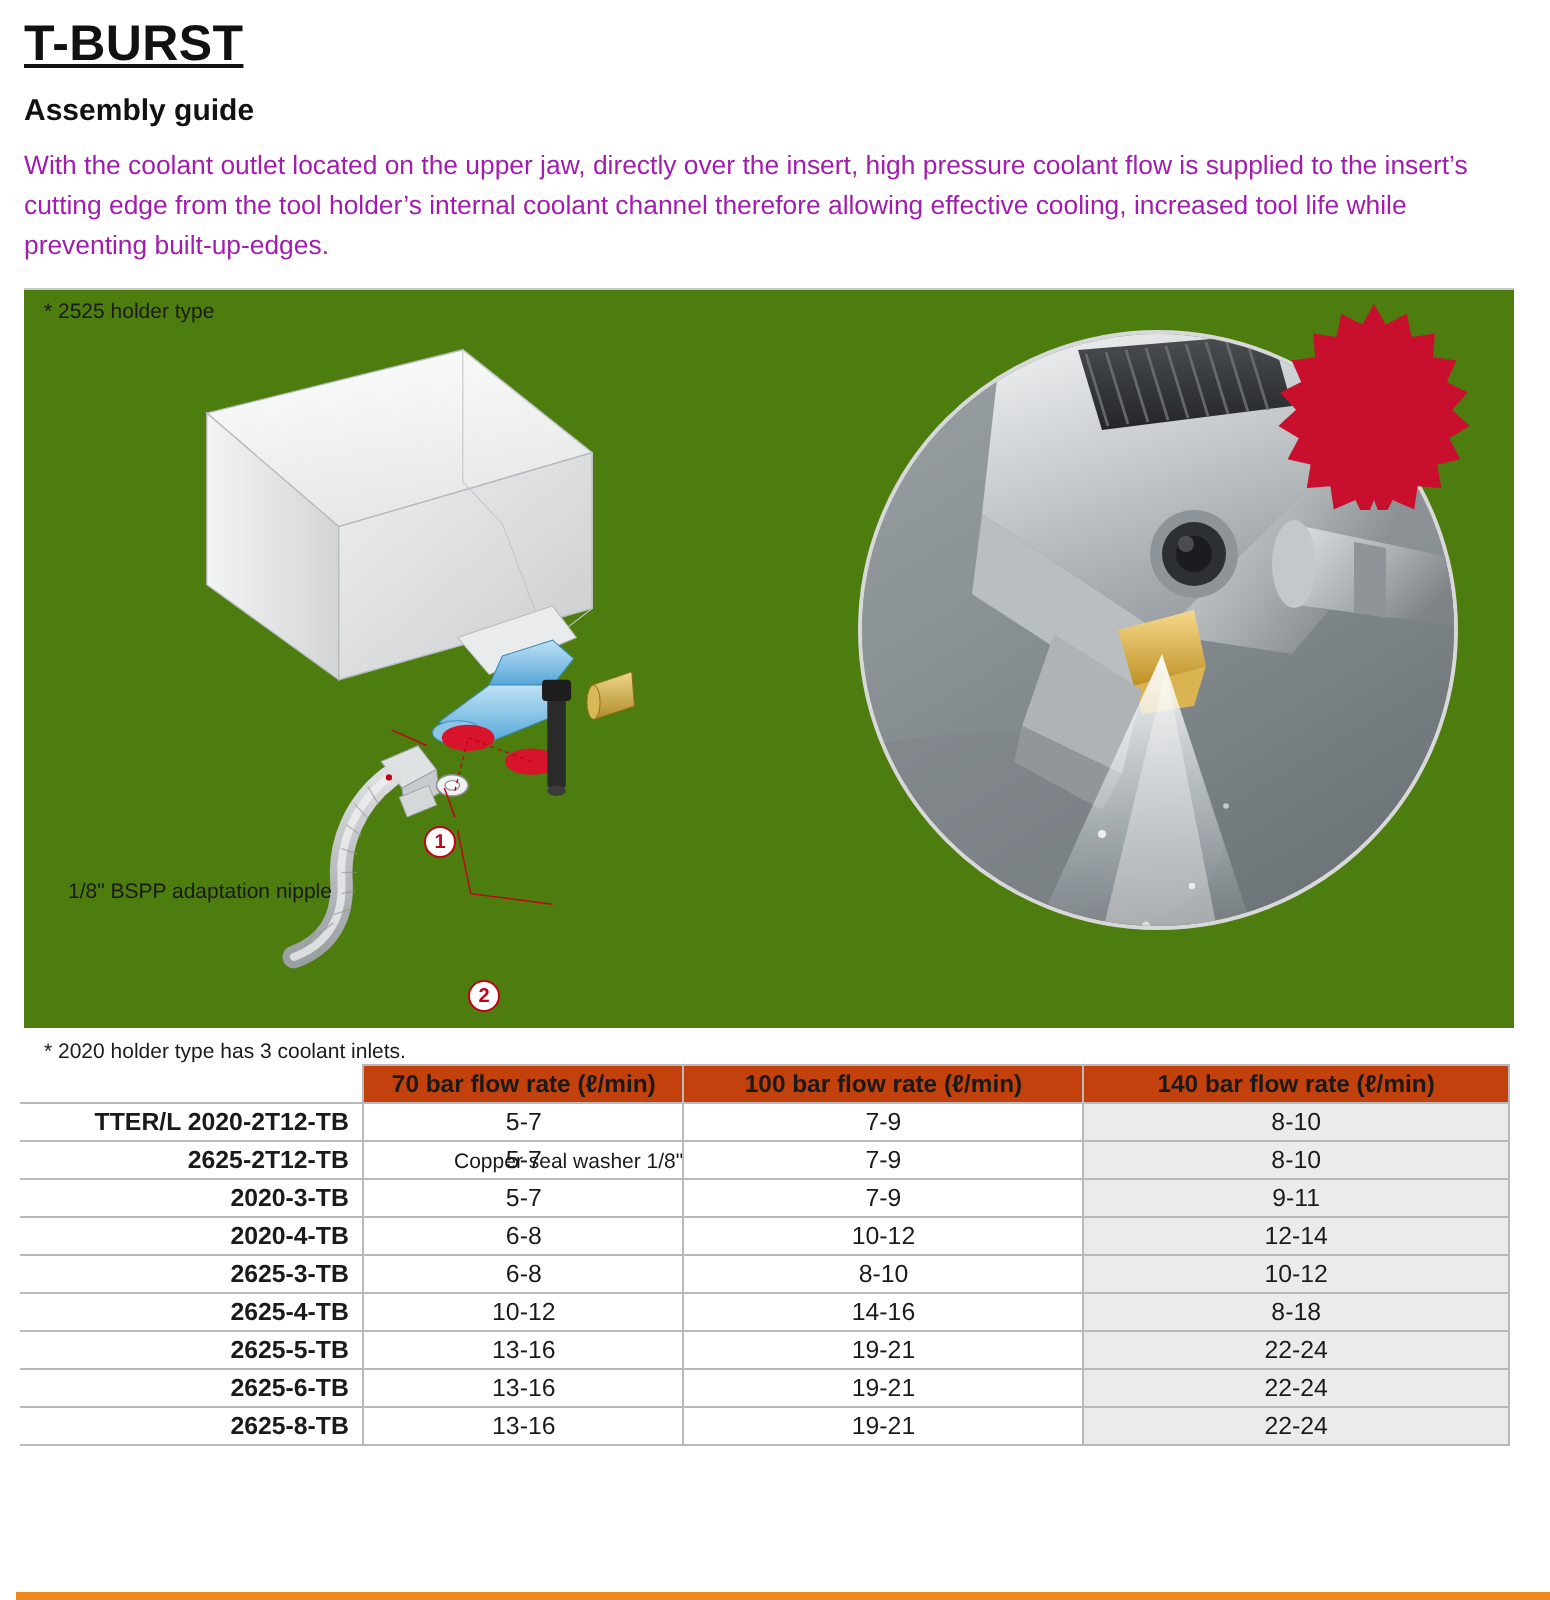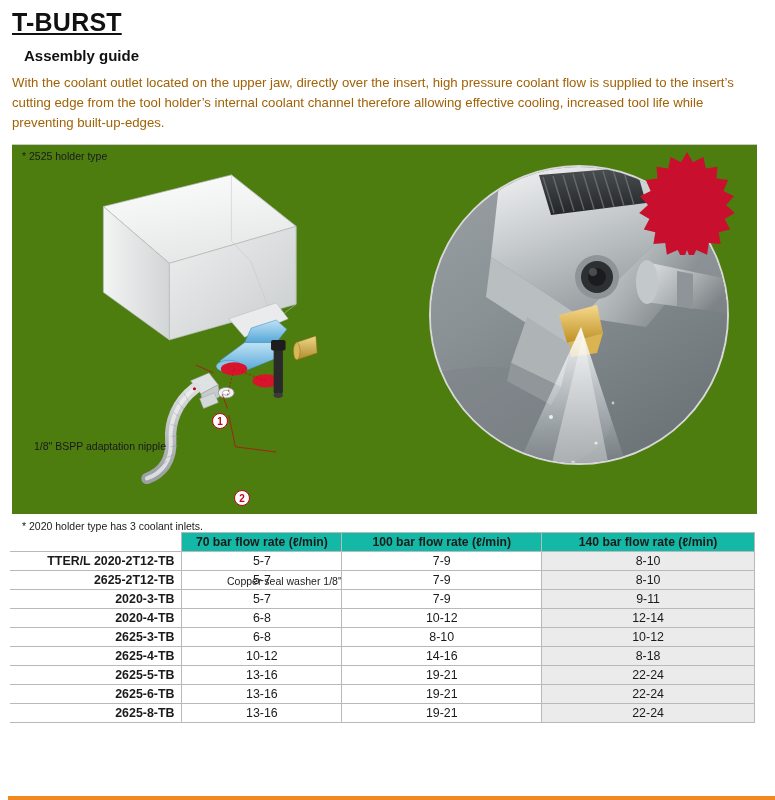--- a/index.html
+++ b/index.html
@@ -22,28 +22,28 @@
     font-size: 25px;
     font-weight: bold;
     letter-spacing: 0.2px;
     margin: 8px 0 0 2px;
     color: #111;
     text-decoration: underline;
   }
   .subtitle {
     font-size: 15px;
     font-weight: bold;
-    margin: 10px 0 0 14px;
+    margin: 10px 0 0 2px;
     color: #111;
   }
   .intro {
     font-size: 13.2px;
     line-height: 1.52;
     margin: 9px 0 0 2px;
-    color: #a16207;
+    color: #a21caf;
     max-width: 745px;
   }
   
   .figure {
     position: relative;
     margin: 11px 0 0 2px;
     width: 745px;
     height: 370px;
     border-top: 1px solid #c9c9c9;
     background: #4d7c0f;
@@ -134,21 +134,21 @@
     font-size: 12.4px;
   }
   th, td {
     border: 1px solid #b9b9b9;
     padding: 2px 4px;
     text-align: center;
     height: 19px;
   }
   thead th {
     font-weight: bold;
-    background: #14b8a6;
+    background: #c2410c;
     font-size: 12.2px;
   }
   thead th.blank { border-left: none; border-top: none; background: #fff; }
   td.rowhead {
     text-align: right;
     font-weight: bold;
     padding-right: 7px;
     white-space: nowrap;
     border-left: none;
   }

